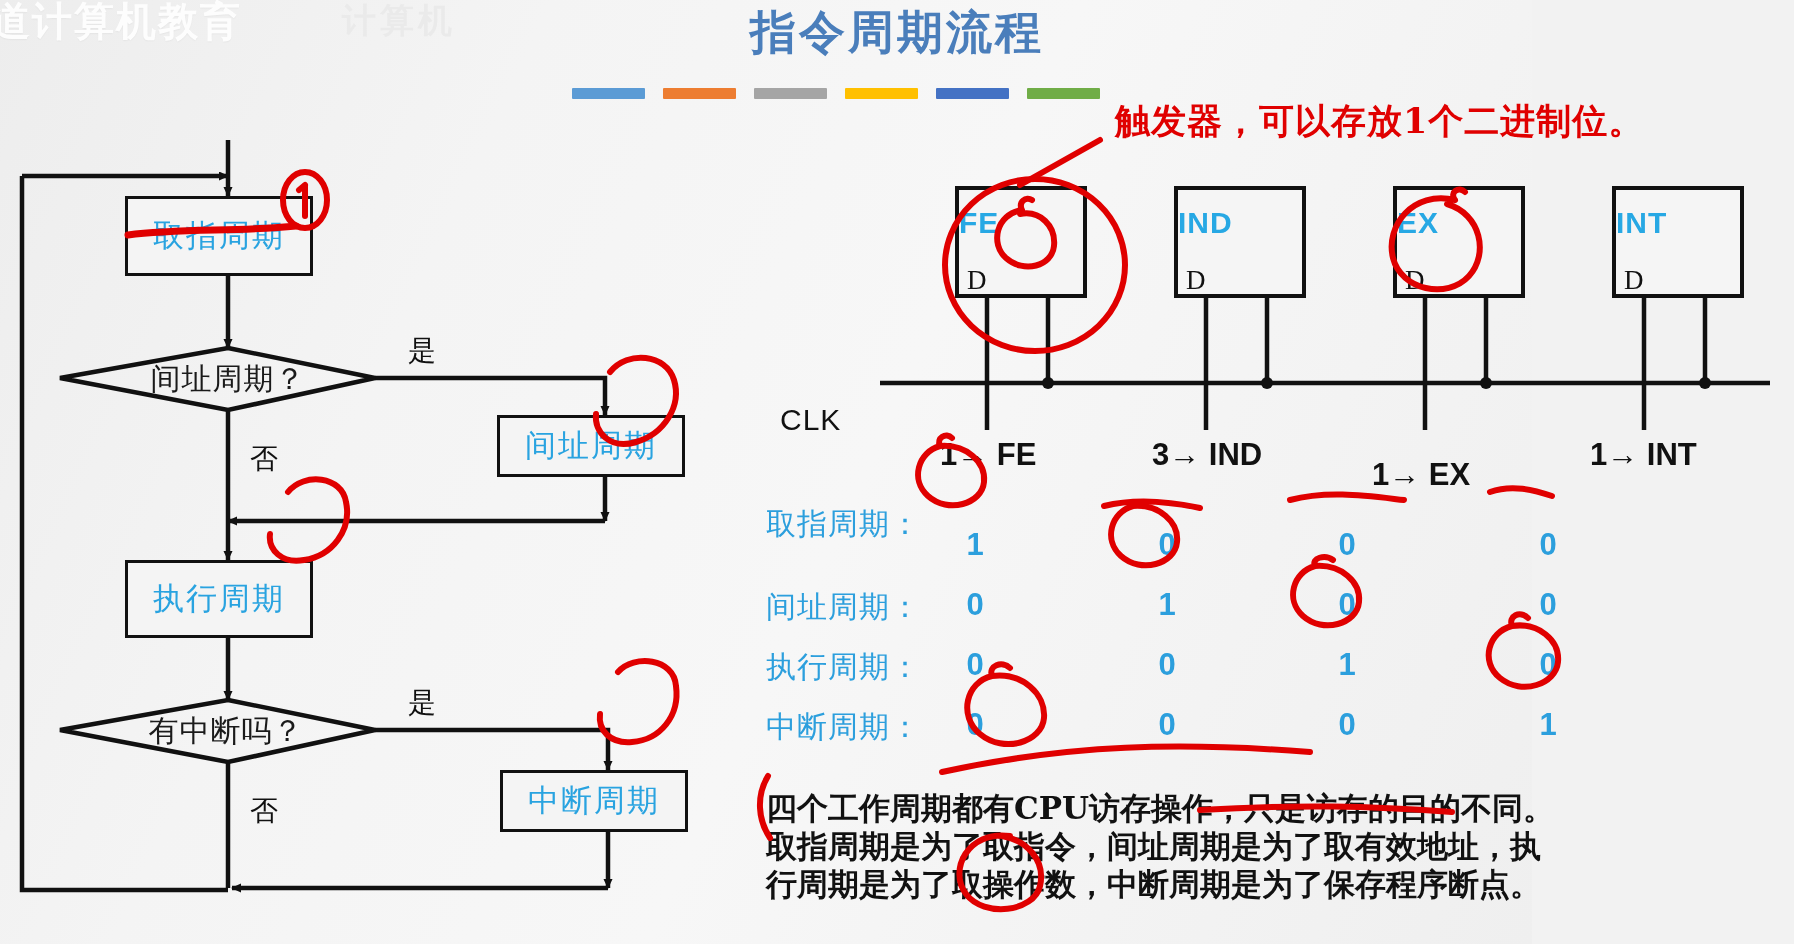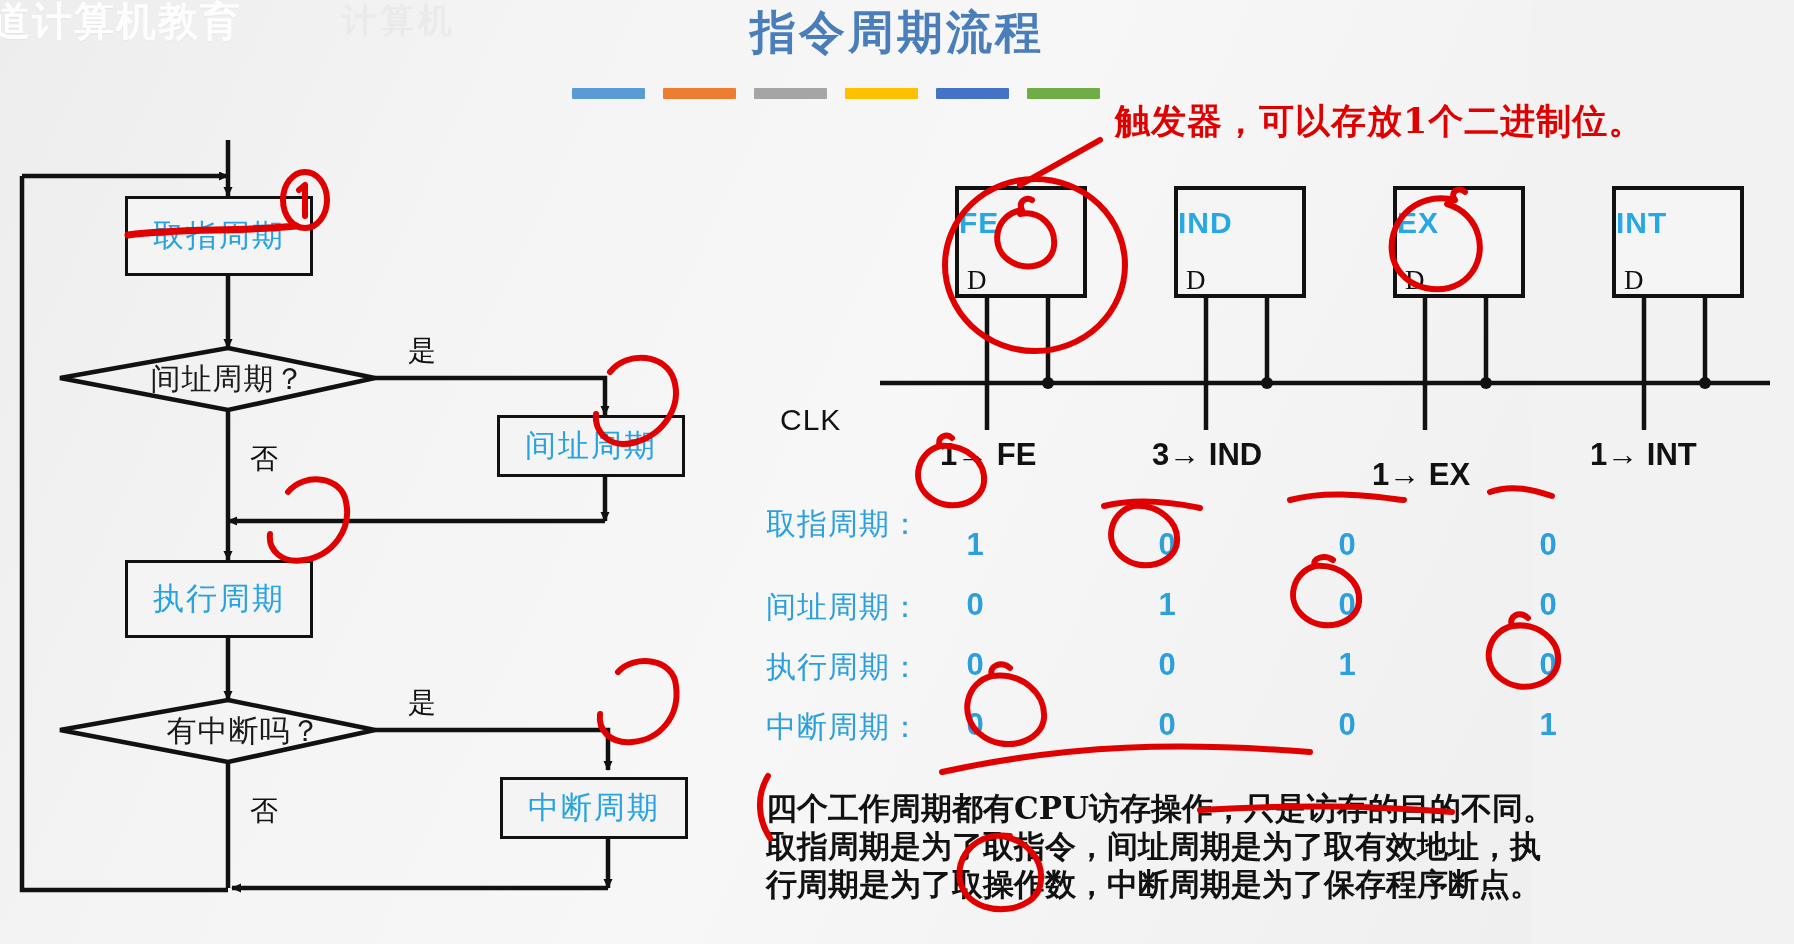--- a/index.html
+++ b/index.html
@@ -167,27 +167,27 @@
   <div class="flabel" style="left:250px;top:440px;">否</div>
 
   <div class="fbox" style="left:125px;top:560px;width:182px;height:72px;">
     <span>执行周期</span>
   </div>
 
   <div class="fbox" style="left:497px;top:415px;width:182px;height:56px;">
     <span>间址周期</span>
   </div>
 
-  <div class="fdia" style="left:114px;top:708px;width:260px;height:46px;text-align:right;">
+  <div class="fdia" style="left:96px;top:708px;width:260px;height:46px;text-align:right;">
     <span>有中断吗？</span>
   </div>
   <div class="flabel" style="left:408px;top:684px;">是</div>
   <div class="flabel" style="left:250px;top:792px;">否</div>
 
-  <div class="fbox" style="left:500px;top:770px;width:182px;height:56px;margin-top:7px;">
+  <div class="fbox" style="left:500px;top:770px;width:182px;height:56px;">
     <span>中断周期</span>
   </div>
 
   <div class="ff" style="left:955px;top:186px;">
     <span class="nm">FE</span>
     <span class="d">D</span>
   </div>
   <div class="ff" style="left:1174px;top:186px;">
     <span class="nm">IND</span>
     <span class="d">D</span>

